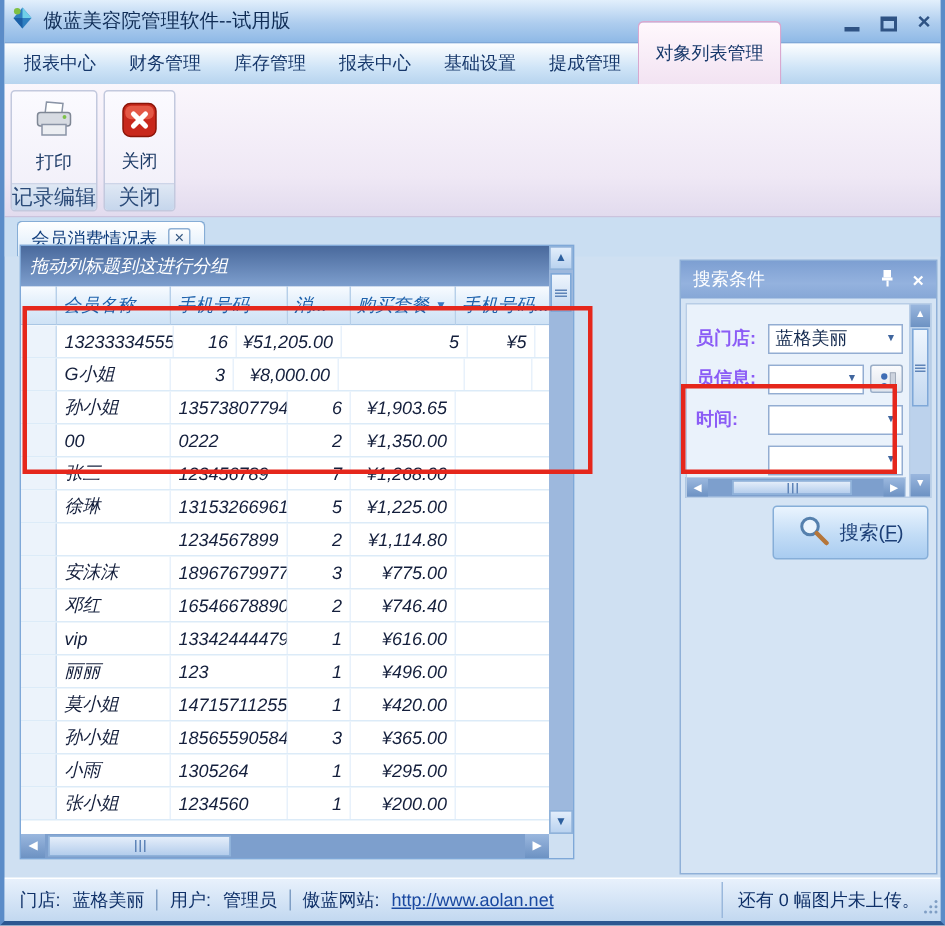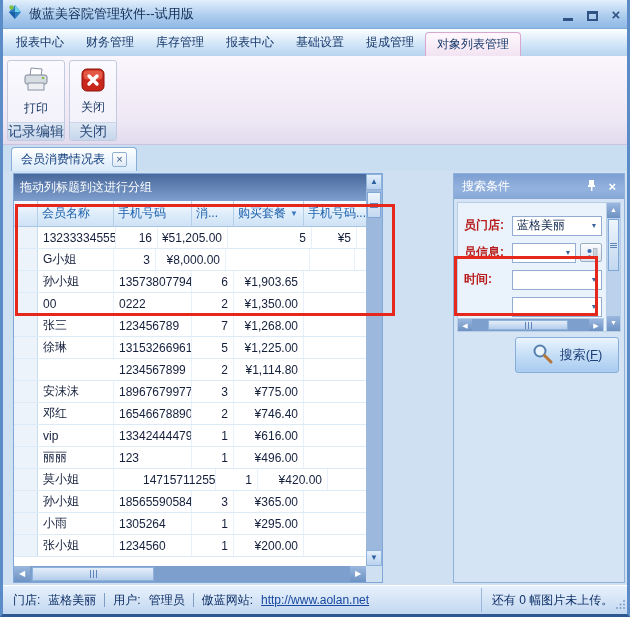--- a/index.html
+++ b/index.html
@@ -17,21 +17,21 @@
         color:#2f5384; font-weight:bold; cursor:default; }
   .wc-min i { display:block; width:10px; height:3px; background:#2f5384; }
   .wc-max i { display:block; width:11px; height:10px; border:2px solid #2f5384; border-top-width:3px; }
   .wc-close { font-size:15px; line-height:13px; }
 
   
   .menubar { position:absolute; left:0; top:29px; right:0; height:27px; display:flex; align-items:stretch;
              padding-left:2px; font-size:12px; color:#17386b;
              background:linear-gradient(#fdfeff, #cfe4f7 60%, #b7d4ef); }
   .menu-item { padding:0 11px; display:flex; align-items:center; cursor:default; }
-  .menu-item.active { align-self:flex-end; height:24px; margin-top:21px; background:linear-gradient(#fff8fd,#f2e3f2);
+  .menu-item.active { align-self:flex-end; height:42px; margin-top:21px; background:linear-gradient(#fff8fd,#f2e3f2);
                       border:1px solid #d9a8cf; border-bottom:none; border-radius:4px 4px 0 0; }
 
   
   .ribbon { position:absolute; left:0; top:56px; right:0; height:89px;
             background:linear-gradient(#faf6fc, #efe8f5 70%, #e2dbee); border-bottom:1px solid #cbc3dd; }
   .ribbon-group { position:absolute; top:4px; height:81px; border:1px solid #c3c9de; border-radius:3px;
                   background:linear-gradient(#fbfaff,#f0eef8); display:flex; flex-direction:column; overflow:hidden; }
   .rg-button { flex:1; display:flex; flex-direction:column; align-items:center; justify-content:center; gap:4px;
                font-size:12px; color:#1c3a66; cursor:default; }
   .rg-label { height:18px; background:linear-gradient(#dfe8f4,#c6d6ec); border-top:1px solid #cdd5e8;
@@ -39,22 +39,22 @@
 
   
   .docbar { position:absolute; left:0; top:145px; right:0; height:26px; background:#cadef2; }
   .doc-tab { position:absolute; left:8px; top:2px; height:24px; display:flex; align-items:center; gap:7px;
              padding:0 9px; background:linear-gradient(#ffffff,#d9eafa); border:1px solid #86add6; border-bottom:none;
              border-radius:4px 4px 0 0; font-size:12px; color:#123f7e; }
   .tab-close { width:15px; height:15px; border:1px solid #8fb0d4; background:linear-gradient(#ffffff,#dfe9f6);
                border-radius:2px; font-size:11px; line-height:12px; color:#33557f; text-align:center; cursor:default; }
 
   
-  .grid-panel { position:absolute; left:10px; top:173px; width:370px; height:410px;
-                border:1px solid #7fa8d8; background:#fff; }
+  .grid-panel { position:absolute; left:10px; top:163px; width:370px; height:410px;
+                border:1px solid #7fa8d8; background:#fff;font-style:italic; }
   .groupby { position:absolute; left:0; top:0; right:16px; height:27px; display:flex; align-items:center;
              padding-left:6px; color:#fff; font-size:12px;
              background:linear-gradient(#49699c, #7e9fce); }
   .header-row { position:absolute; left:0; top:27px; right:16px; height:26px; display:flex; overflow:hidden; }
   .hcell { flex:none; display:flex; align-items:center; gap:4px; padding:0 4px; font-size:12px; color:#1e62ac;
            border-right:1px solid #b6cfe9; border-bottom:1px solid #a9c6e4;
            background:linear-gradient(#f8fbff, #ddecfa 55%, #cfe2f5); white-space:nowrap; overflow:hidden; }
   .hcell.ind { width:24px; }
   .sort-arrow { font-size:8px; color:#3a78c0; }
   .grid-rows { position:absolute; left:0; top:53px; right:16px; bottom:16px; overflow:hidden; background:#fff; }
@@ -85,21 +85,21 @@
   .search-panel { position:absolute; left:450px; top:173px; width:172px; height:410px;
                   border:1px solid #8fb0d8; background:#d5e4f4; }
   .sp-header { position:absolute; left:0; top:0; right:0; height:25px; display:flex; align-items:center;
                padding:0 8px; color:#fff; font-size:12px;
                background:linear-gradient(#7d9fd2,#94b2de 60%,#86a7d6); }
   .sp-icons { margin-left:auto; display:flex; gap:12px; align-items:center; }
   .sp-close { color:#fff; font-weight:bold; font-size:13px; line-height:12px; cursor:default; }
   .sp-fields { position:absolute; left:3px; top:28px; right:3px; height:130px; background:#eaf2fb;
                border:1px solid #b8cde6; padding:12px 18px 0 6px; }
   .sfield { display:flex; align-items:center; height:21px; margin-bottom:6px; gap:4px; }
-  .slabel { width:44px; flex:none; font-size:12px; color:#b91c1c; font-weight:bold; white-space:nowrap; overflow:hidden; }
+  .slabel { width:44px; flex:none; font-size:12px; color:#8b5cf6; font-weight:bold; white-space:nowrap; overflow:hidden; }
   .combo { flex:1; height:20px; background:#fff; border:1px solid #93add2; display:flex; align-items:center; cursor:default; }
   .cval { flex:1; padding:0 4px; font-size:12px; color:#13294e; white-space:nowrap; overflow:hidden; }
   .carrow { width:14px; font-size:7px; color:#40669e; text-align:center; }
   .person-btn { flex:none; width:22px; height:19px; border:1px solid #9aaec8; border-radius:2px;
                 background:linear-gradient(#fafbfd,#dfe4ec); display:flex; align-items:center; justify-content:center; cursor:default; }
   .sp-vscroll { position:absolute; top:28px; right:3px; width:15px; height:130px; background:#bcd2ec; border:1px solid #b8cde6;}
   .sp-vthumb { position:absolute; left:1px; right:1px; top:16px; height:52px; background:linear-gradient(#eef5fd,#c3d8f0);
                border:1px solid #7fa8d8; display:flex; flex-direction:column; gap:1px; align-items:center; justify-content:center;}
   .sp-vthumb i { width:7px; height:1px; background:#5e84b8; display:block; }
   .spsb { position:absolute; left:0; right:0; height:15px; background:linear-gradient(#9ab7de,#6d92c3);
@@ -323,21 +323,21 @@
           <div class="cell" style="width: 76px;">丽丽</div>
           <div class="cell" style="width: 78px;">123</div>
           <div class="cell num" style="width: 42px;">1</div>
           <div class="cell num" style="width: 70px;">¥496.00</div>
           <div class="cell num" style="width: 84px;"></div>
           <div class="cell num" style="width: 45px;"></div>
         </div>
         <div class="grow">
           <div class="cell ind"></div>
           <div class="cell" style="width: 76px;">莫小姐</div>
-          <div class="cell" style="width: 78px; margin-left: 24px;">14715711255</div>
+          <div class="cell" style="width: 78px;">14715711255</div>
           <div class="cell num" style="width: 42px;">1</div>
           <div class="cell num" style="width: 70px;">¥420.00</div>
           <div class="cell num" style="width: 84px;"></div>
           <div class="cell num" style="width: 45px;"></div>
         </div>
         <div class="grow">
           <div class="cell ind"></div>
           <div class="cell" style="width: 76px;">孙小姐</div>
           <div class="cell" style="width: 78px;">18565590584</div>
           <div class="cell num" style="width: 42px;">3</div>

